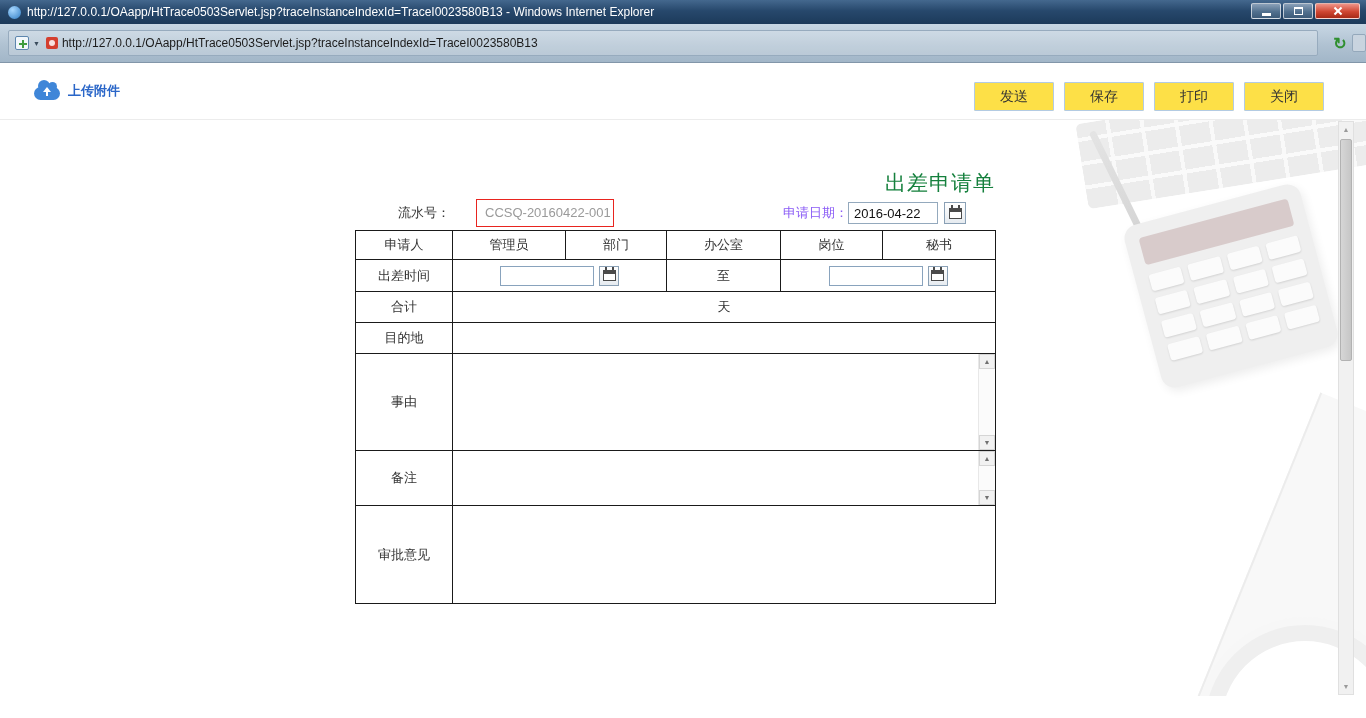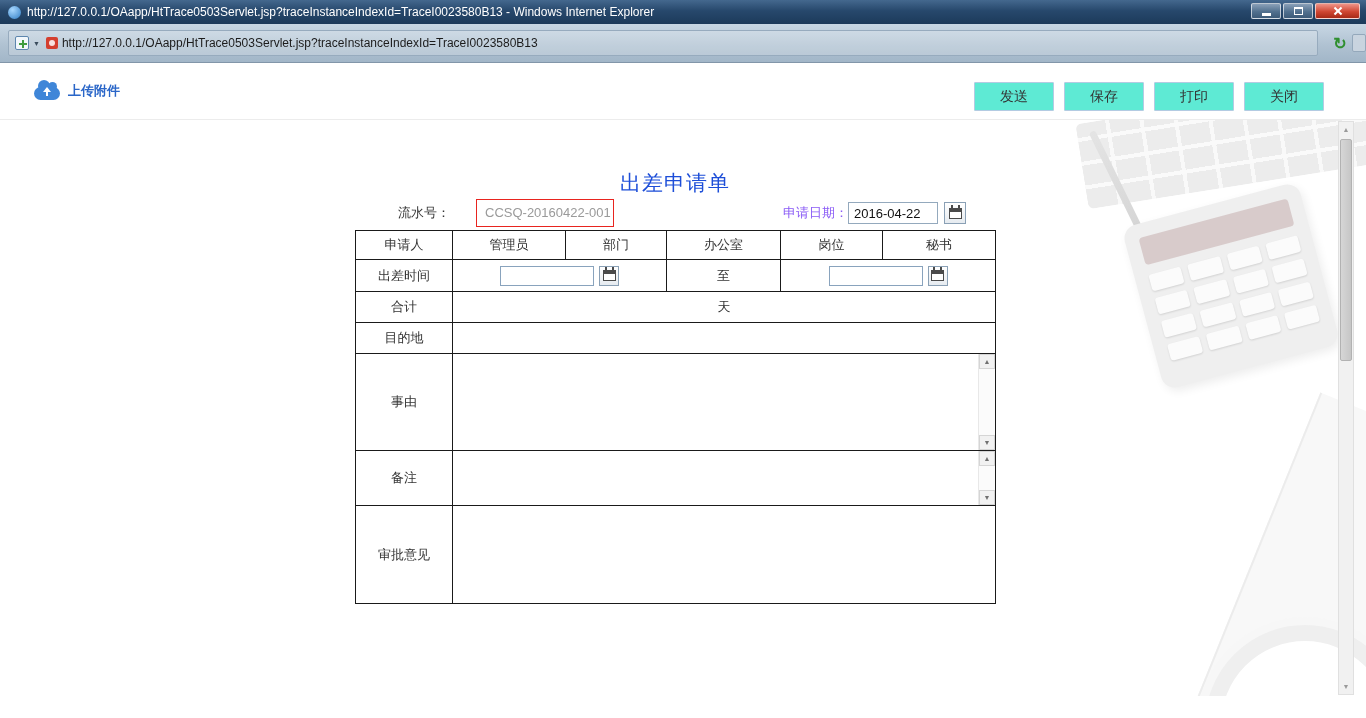--- a/index.html
+++ b/index.html
@@ -50,21 +50,21 @@
   .page-toolbar { position:absolute; top:0; left:0; right:0; height:57px; background:#fff; border-bottom:1px solid #ececec; z-index:3; }
   .upload { position:absolute; left:34px; top:18px; display:flex; align-items:center; gap:8px; cursor:pointer; }
   .cloud { position:relative; width:26px; height:13px; background:#3f86d8; border-radius:8px; margin-top:6px; }
   .cloud::before { content:''; position:absolute; left:4px; top:-7px; width:12px; height:12px; background:#3f86d8; border-radius:50%; }
   .cloud::after { content:''; position:absolute; right:3px; top:-5px; width:9px; height:9px; background:#3f86d8; border-radius:50%; }
   .cloud-arrow { position:absolute; left:9px; top:0; width:0; height:0; z-index:2;
     border-left:4px solid transparent; border-right:4px solid transparent; border-bottom:5px solid #fff; }
   .cloud-arrow::after { content:''; position:absolute; left:-1px; top:5px; width:2px; height:4px; background:#fff; }
   .upload-label { color:#2a66c8; font-weight:bold; font-size:13px; }
   .tb-buttons { position:absolute; right:42px; top:19px; display:flex; gap:10px; }
-  .tb-btn { width:80px; height:29px; background:#5eead4; border:1px solid #b3cbe2; border-radius:1px;
+  .tb-btn { width:80px; height:29px; background:#fde047; border:1px solid #b3cbe2; border-radius:1px;
     font-size:14px; color:#333; display:flex; align-items:center; justify-content:center; cursor:pointer;
     font-family:"Liberation Sans","DejaVu Sans",sans-serif; }
 
   .page-body { position:absolute; top:57px; left:0; right:0; bottom:0; background:#fff; overflow:hidden; }
 
   
   .deco { position:absolute; left:1000px; top:0; right:0; bottom:0; overflow:hidden; z-index:1; pointer-events:none; }
   .sheet { position:absolute; left:245px; top:320px; width:320px; height:340px; transform:rotate(22deg);
     background:#f8f8f8; border-left:2px solid #ececec; }
   .kb { position:absolute; left:80px; top:-22px; width:330px; height:86px; transform:rotate(-9deg);
@@ -81,21 +81,21 @@
   .calc-display { height:28px; background:#d8cbcb; border-radius:4px; }
   .calc-keys { margin-top:10px; display:grid; grid-template-columns:repeat(4,1fr); grid-auto-rows:17px; gap:7px; }
   .ckey { background:#fbfbfb; border-radius:3px; box-shadow:0 1px 2px rgba(0,0,0,.12); }
   .cup { position:absolute; left:205px; top:505px; width:200px; height:200px; border-radius:50%;
     background:#fff; border:16px solid #efefef; box-shadow:0 0 0 8px #f7f7f7; }
 
   
   .form-layer { position:absolute; inset:0; z-index:2; }
   .notice { position:absolute; left:424px; top:27px; font-size:14px; color:#e60012; }
   .form-title { position:absolute; left:355px; top:49px; width:640px; height:30px;
-    text-align:center; font-size:21px; color:#1d4ed8; letter-spacing:1px; }
+    text-align:right; font-size:21px; color:#15803d; letter-spacing:1px; }
   .serial-label { position:absolute; left:352px; top:79px; width:98px; height:28px; line-height:28px;
     text-align:right; font-size:13px; color:#333; }
   .serial-box { position:absolute; left:476px; top:79px; width:138px; height:28px; line-height:26px;
     border:1px solid #e8241f; background:#fff; font-size:13px; color:#9a9a9a; padding-left:8px; }
   .date-label { position:absolute; left:766px; top:79px; width:82px; height:28px; line-height:28px;
     text-align:right; font-size:13px; color:#8b5cf6; }
   .date-input { position:absolute; left:848px; top:82px; width:90px; height:22px;
     border:1px solid #94a9bd; font-size:13px; color:#111; padding:0 5px; outline:none;
     font-family:"Liberation Sans","DejaVu Sans",sans-serif; }
   .cal-btn { border:1px solid #8aa0b5; background:linear-gradient(#ffffff,#e6ebf0);

